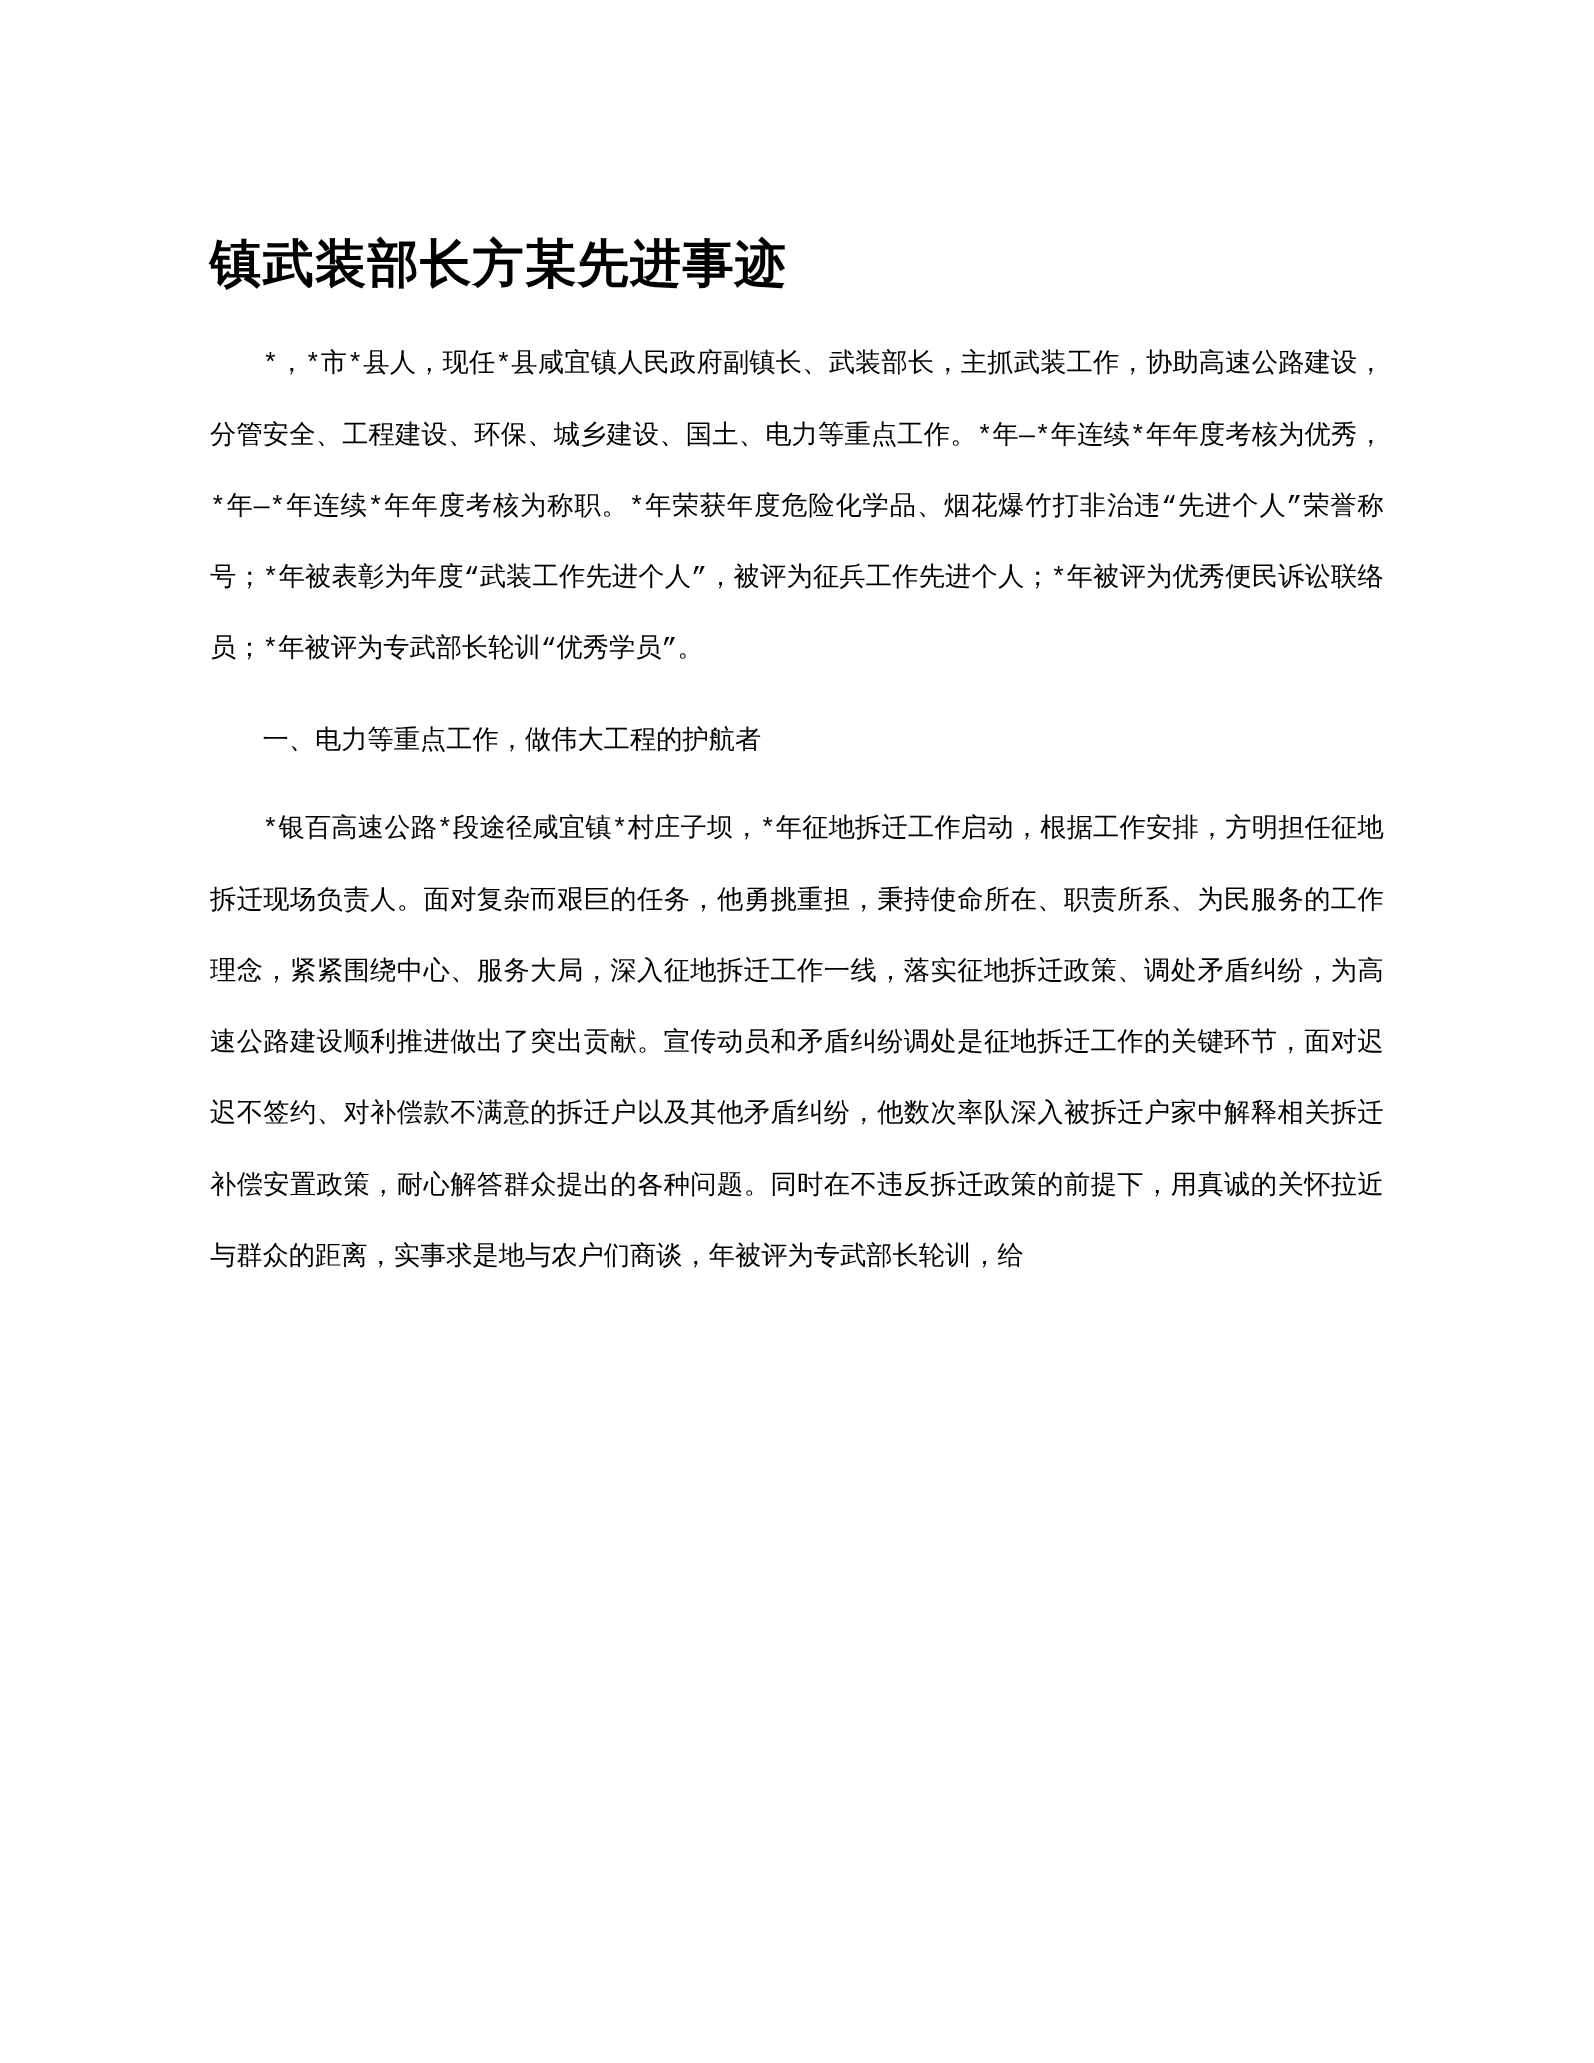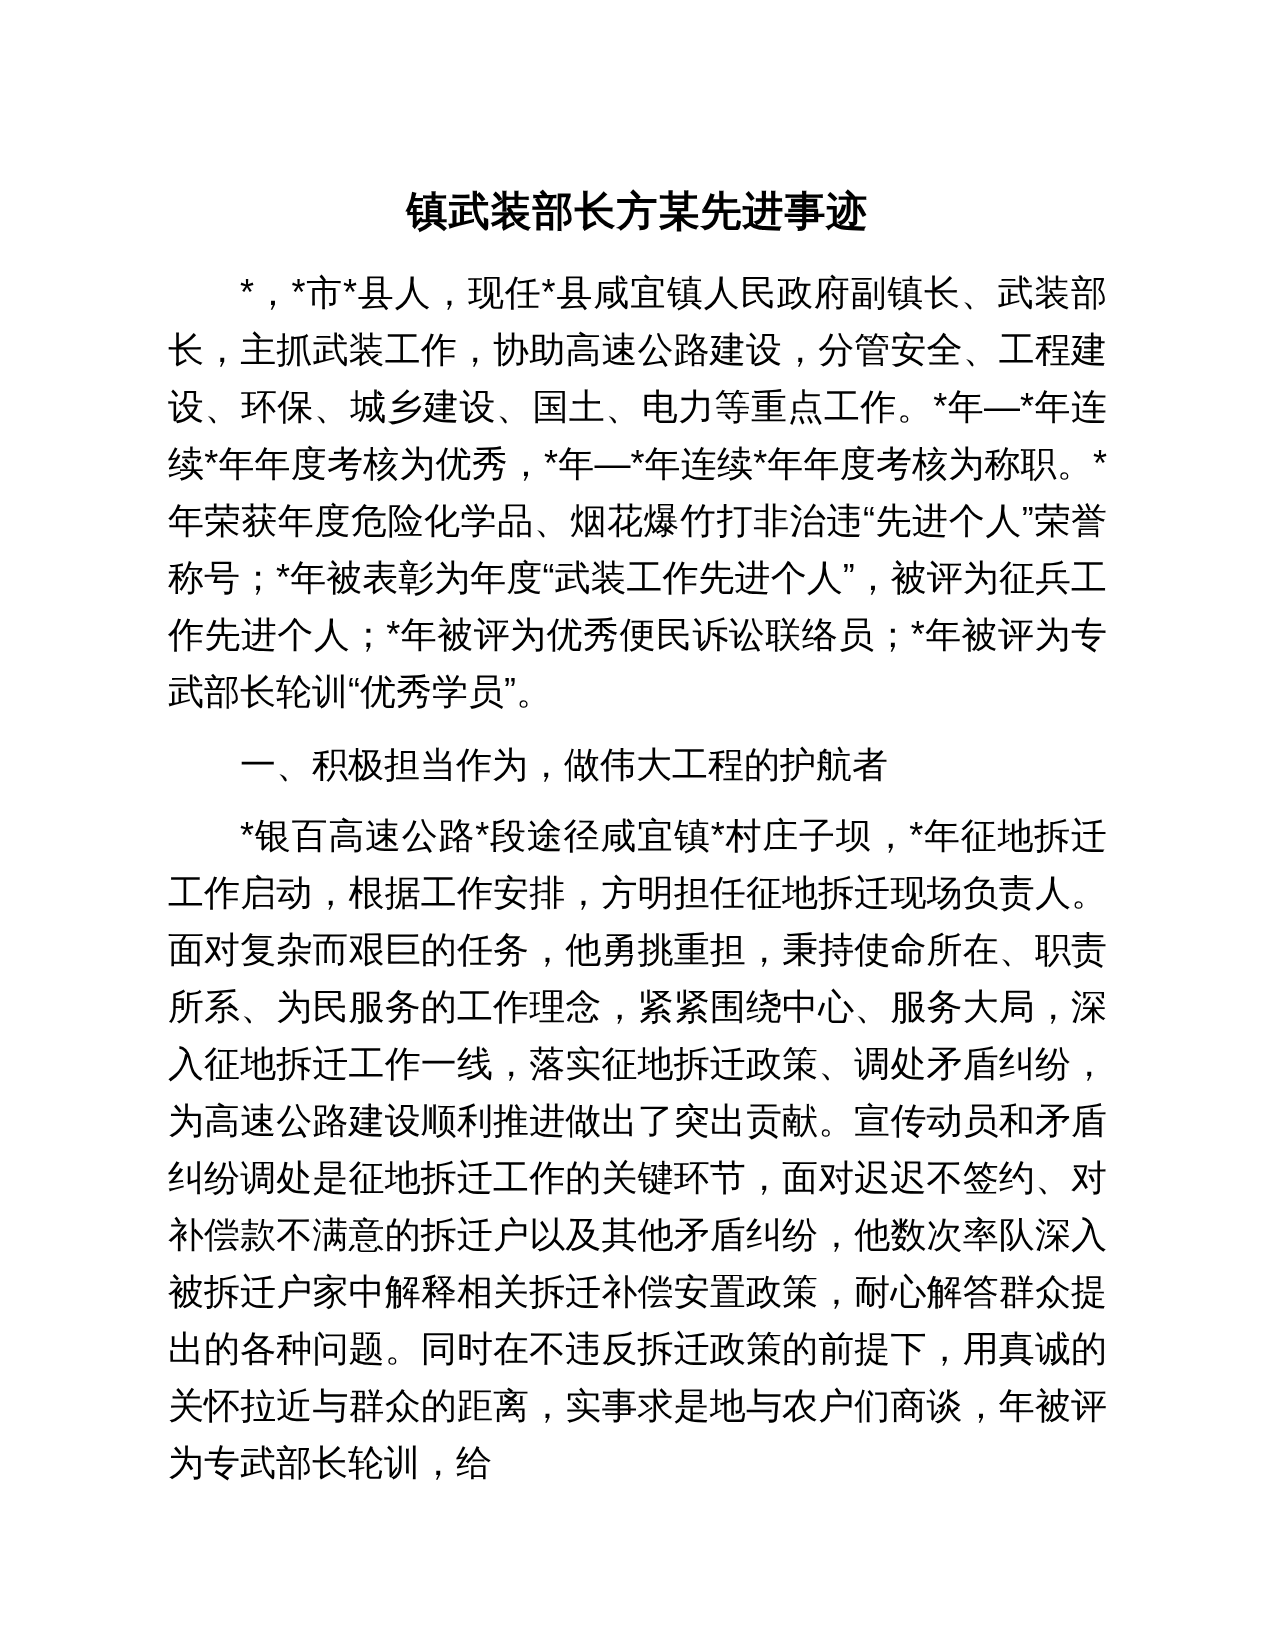--- a/index.html
+++ b/index.html
@@ -19,27 +19,26 @@
     height: 1650px;
     box-sizing: border-box;
     padding: 185px 168px 0 168px;
     position: relative;
   }
   .doc-title {
     font-family: "DejaVu Sans", sans-serif;
     font-weight: bold;
     font-size: 41px;
     line-height: 1.3;
-    text-align: center;
     letter-spacing: 1px;
     margin: 0 0 26px 0;
   }
   .para {
-    font-family: Liberation Sans, sans-serif;
-    font-size: 36px;
+    font-family: Liberation Mono, monospace;
+    font-size: 21px;
     line-height: 57px;
     text-align: justify;
     text-justify: inter-ideograph;
     text-indent: 2em;
     margin: 0 0 4px 0;
     letter-spacing: 0px;
   }
   .para.heading {
     margin-top: 16px;
     margin-bottom: 14px;
@@ -47,15 +46,15 @@
   .para.clipped {
     margin-bottom: 0;
   }
 </style>
 </head>
 <body>
 
 <div class="page">
   <h1 class="doc-title">镇武装部长方某先进事迹</h1>
   <p class="para">*，*市*县人，现任*县咸宜镇人民政府副镇长、武装部长，主抓武装工作，协助高速公路建设，分管安全、工程建设、环保、城乡建设、国土、电力等重点工作。*年—*年连续*年年度考核为优秀，*年—*年连续*年年度考核为称职。*年荣获年度危险化学品、烟花爆竹打非治违“先进个人”荣誉称号；*年被表彰为年度“武装工作先进个人”，被评为征兵工作先进个人；*年被评为优秀便民诉讼联络员；*年被评为专武部长轮训“优秀学员”。</p>
-  <p class="para heading">一、积极担当作为，做伟大工程的护航者</p>
+  <p class="para heading">一、电力等重点工作，做伟大工程的护航者</p>
   <p class="para clipped">*银百高速公路*段途径咸宜镇*村庄子坝，*年征地拆迁工作启动，根据工作安排，方明担任征地拆迁现场负责人。面对复杂而艰巨的任务，他勇挑重担，秉持使命所在、职责所系、为民服务的工作理念，紧紧围绕中心、服务大局，深入征地拆迁工作一线，落实征地拆迁政策、调处矛盾纠纷，为高速公路建设顺利推进做出了突出贡献。宣传动员和矛盾纠纷调处是征地拆迁工作的关键环节，面对迟迟不签约、对补偿款不满意的拆迁户以及其他矛盾纠纷，他数次率队深入被拆迁户家中解释相关拆迁补偿安置政策，耐心解答群众提出的各种问题。同时在不违反拆迁政策的前提下，用真诚的关怀拉近与群众的距离，实事求是地与农户们商谈，年被评为专武部长轮训，给</p>
 </div>
 
 </body></html>

